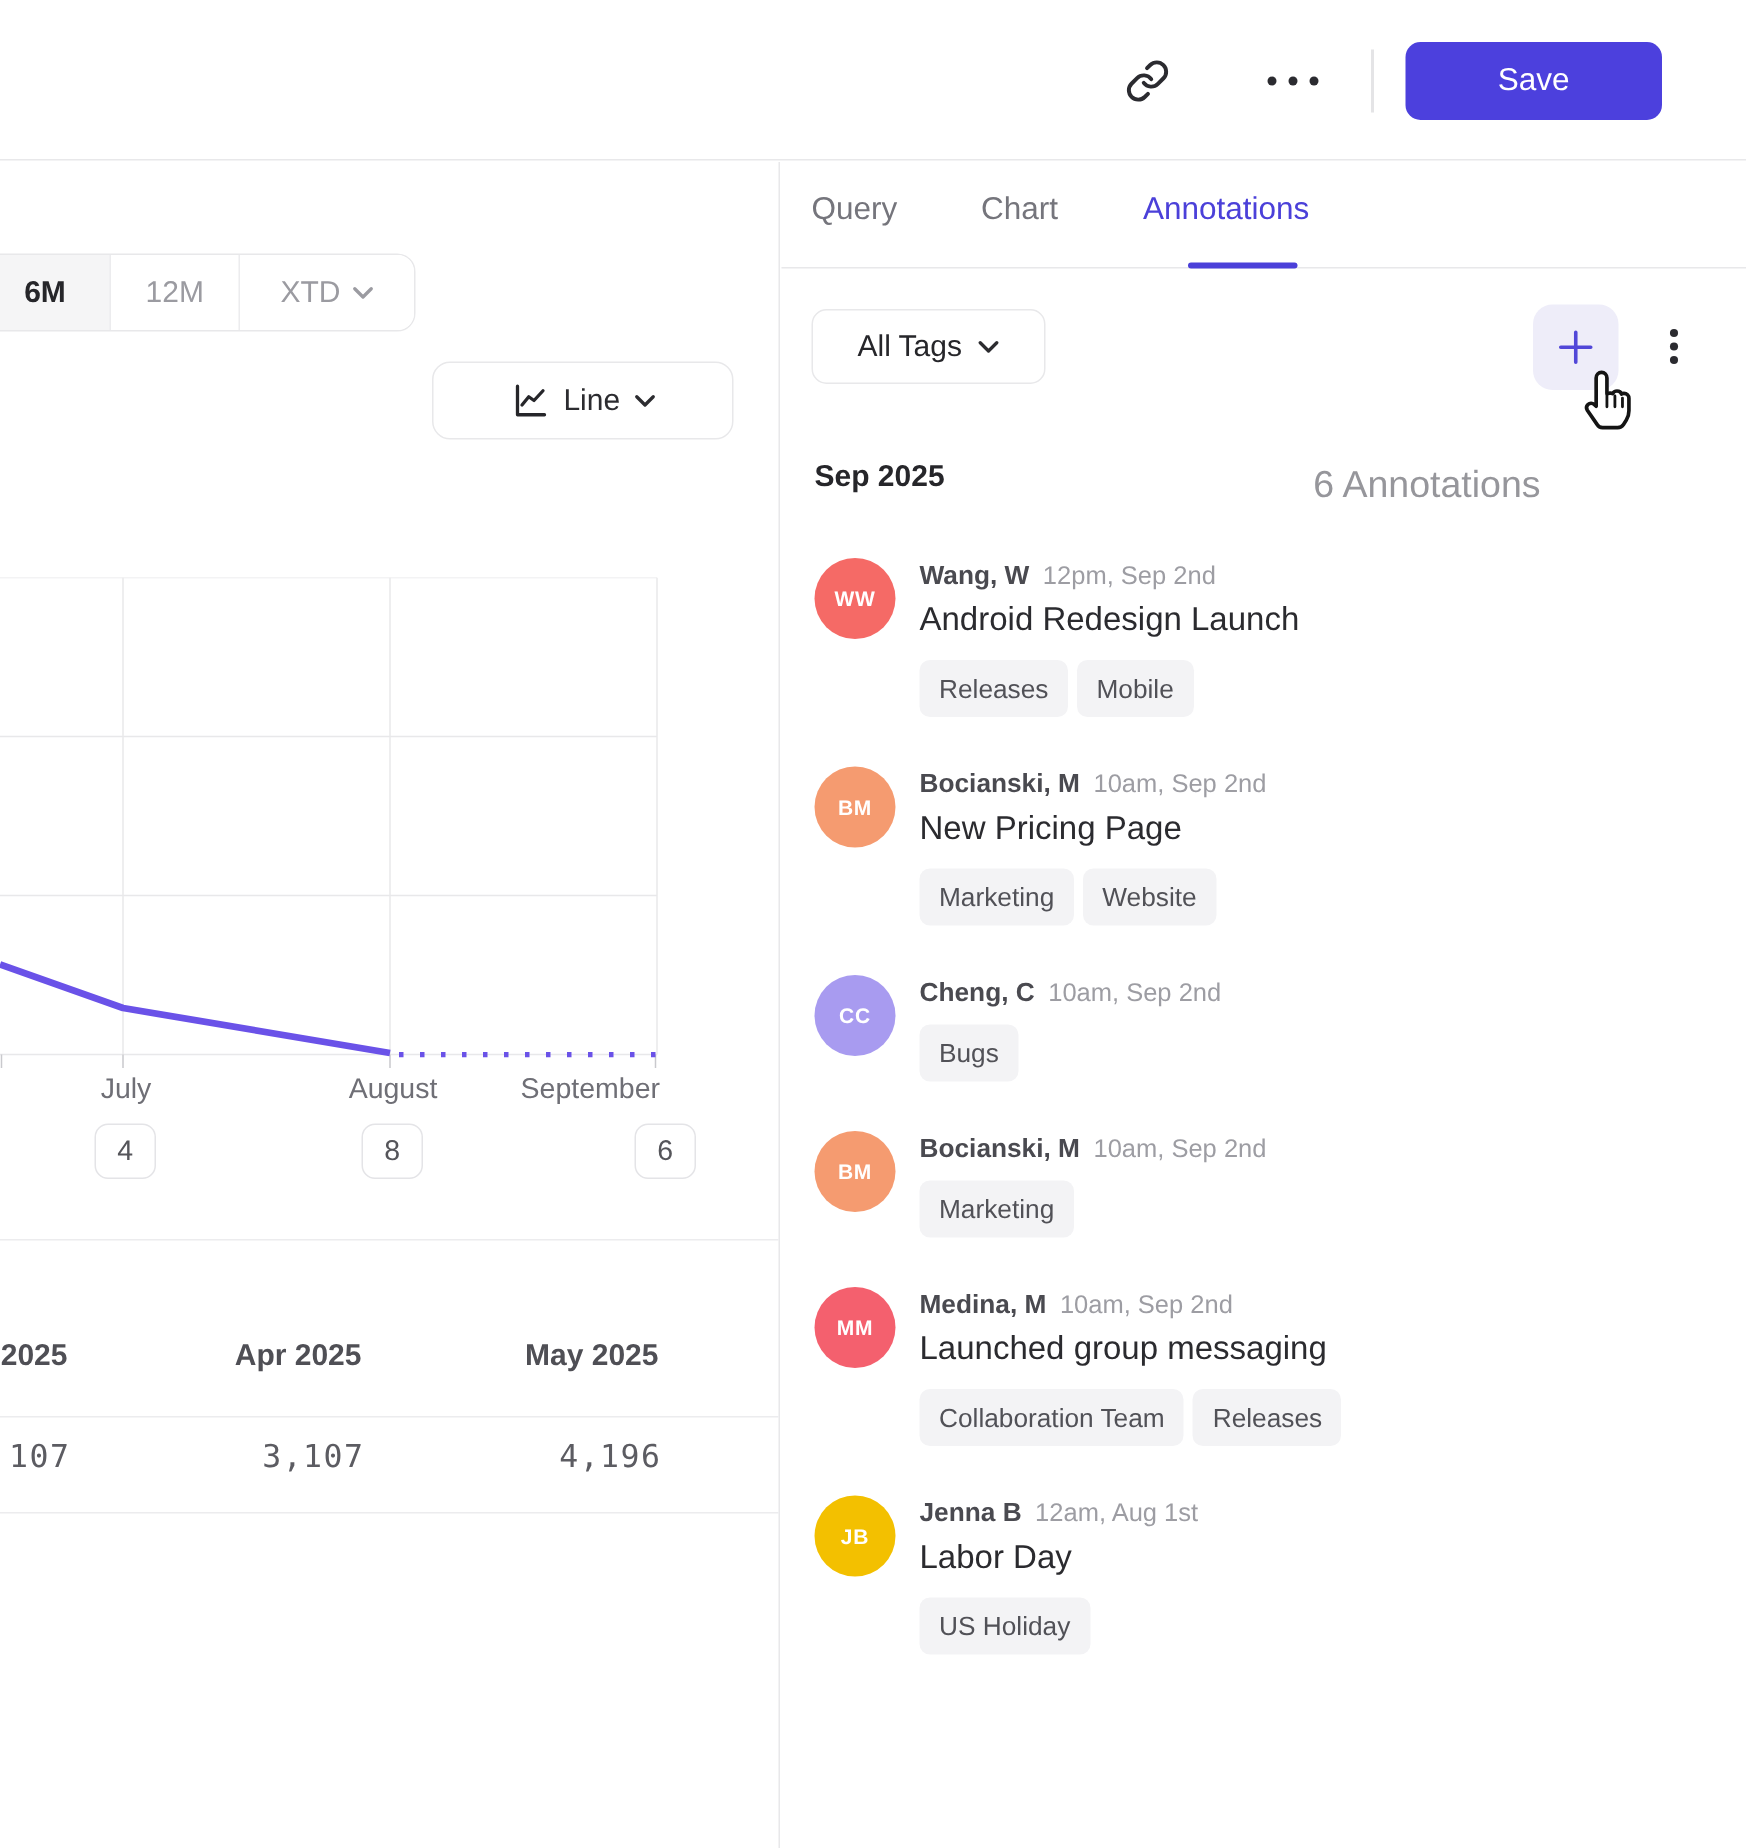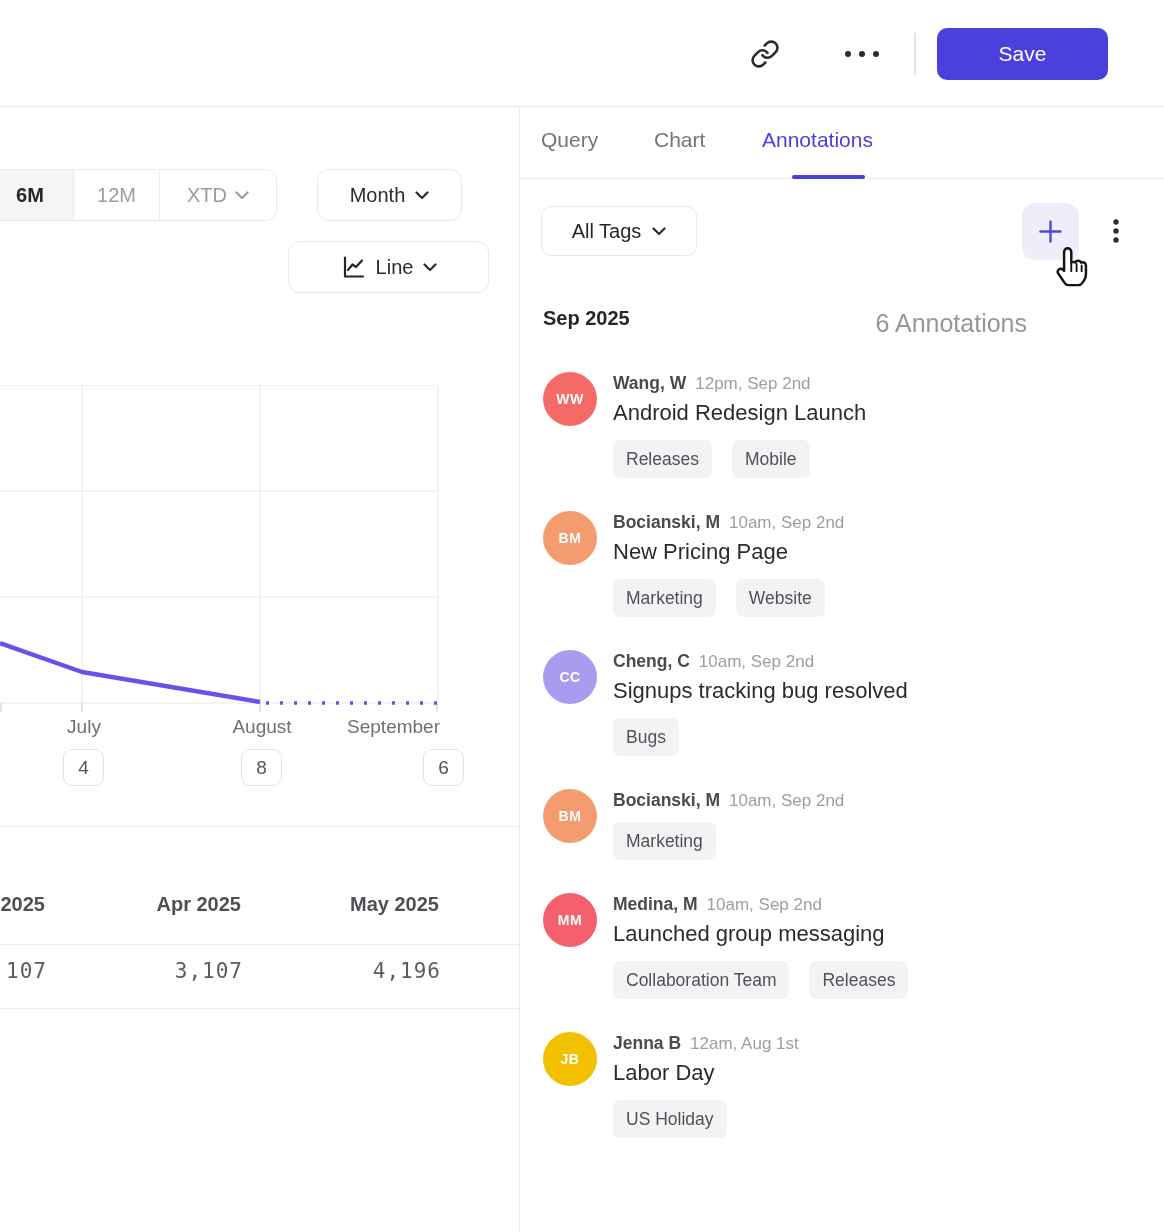--- a/index.html
+++ b/index.html
@@ -83,21 +83,21 @@
     flex:0 0 auto; width:54px; height:54px; border-radius:50%;
     display:flex; align-items:center; justify-content:center;
     color:#fff; font-size:14px; font-weight:700; letter-spacing:0.5px;
   }
   .ann-body { padding-top:1px; }
   .ann-meta { display:flex; align-items:baseline; gap:9px; height:22px; }
   .ann-author { font-size:17.5px; font-weight:700; color:#4a4a50; }
   .ann-time { font-size:17px; color:#9d9da3; }
   .ann-title { font-size:22px; line-height:35px; color:#2b2b2f; }
   .w340 { max-width:340px; } .w300 { max-width:300px; }
-  .ann-tags { display:flex; gap:20px; margin-top:10px; }
+  .ann-tags { display:flex; gap:6px; margin-top:10px; }
   .tag-pill {
     display:inline-flex; align-items:center; height:38px; padding:0 13px;
     background:#f3f3f5; border-radius:7px; font-size:17.5px; color:#515157; white-space:nowrap;
   }
 </style>
 </head>
 <body>
 
 <div class="app">
 
@@ -125,26 +125,20 @@
       <button class="seg seg-6m active">6M</button>
       <button class="seg seg-12m">12M</button>
       <button class="seg seg-xtd">
         <span>XTD</span>
         <svg width="14" height="9" viewBox="0 0 14 9" fill="none" stroke="#9b9ba1" stroke-width="2.2" stroke-linecap="round" stroke-linejoin="round">
             <polyline points="1.5,1.5 7,7 12.5,1.5"></polyline>
           </svg>
       </button>
     </div>
 
-    <button class="outline-btn month-btn">
-      <span>Month</span>
-      <svg width="14" height="9" viewBox="0 0 14 9" fill="none" stroke="#2c2c30" stroke-width="2.2" stroke-linecap="round" stroke-linejoin="round">
-          <polyline points="1.5,1.5 7,7 12.5,1.5"></polyline>
-        </svg>
-    </button>
 
     <button class="outline-btn linetype-btn">
       <svg width="26" height="26" viewBox="0 0 26 26" fill="none" stroke="#26262a" stroke-width="2.2" stroke-linecap="round" stroke-linejoin="round">
         <path d="M5 3.5v19h18"></path>
         <polyline points="8,16 12.5,10.5 16,13 22,6.5"></polyline>
       </svg>
       <span>Line</span>
       <svg width="14" height="9" viewBox="0 0 14 9" fill="none" stroke="#2c2c30" stroke-width="2.2" stroke-linecap="round" stroke-linejoin="round">
           <polyline points="1.5,1.5 7,7 12.5,1.5"></polyline>
         </svg>
@@ -258,21 +252,20 @@
         </div>
       </div>
 
       <div class="ann-item">
         <div class="avatar" style="background-color: rgb(168, 155, 240);">CC</div>
         <div class="ann-body">
           <div class="ann-meta">
             <span class="ann-author">Cheng, C</span>
             <span class="ann-time">10am, Sep 2nd</span>
           </div>
-          <div class="ann-title w340">Signups tracking bug resolved</div>
           <div class="ann-tags">
             <span class="tag-pill">Bugs</span>
           </div>
         </div>
       </div>
 
       <div class="ann-item">
         <div class="avatar" style="background-color: rgb(245, 155, 112);">BM</div>
         <div class="ann-body">
           <div class="ann-meta">

